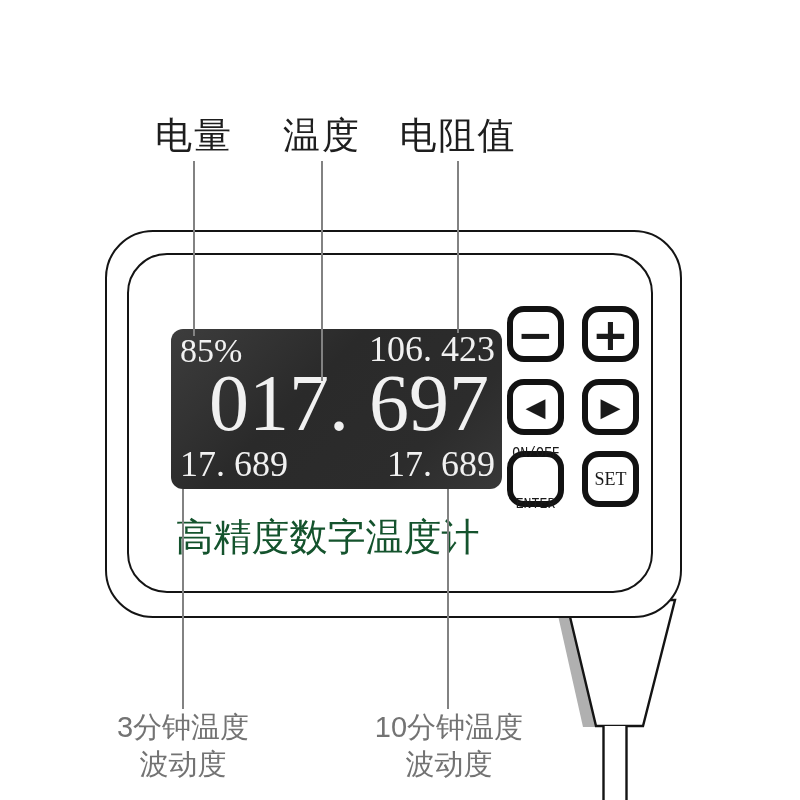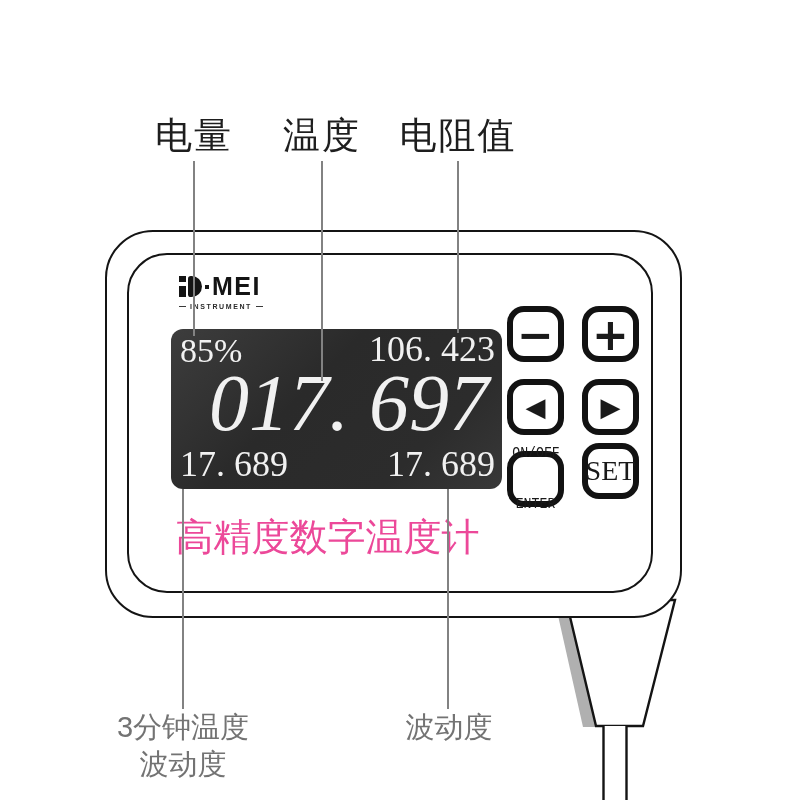--- a/index.html
+++ b/index.html
@@ -70,45 +70,45 @@
   
   .screen {
     position:absolute; left:64px; top:97px; width:331px; height:160px;
     background:linear-gradient(135deg,#3d3d3d 0%,#2a2a2a 40%,#2c2c2c 75%,#383838 100%);
     border-radius:12px;
     font-family:"Liberation Serif","DejaVu Serif",serif; color:#f1f1f1;
   }
   .screen span { position:absolute; white-space:pre; line-height:1; }
   .scr-battery    { left:9px;  top:5px;   font-size:34px; }
   .scr-resistance { right:7px; top:2px;   font-size:36px; }
-  .scr-temp       { right:13px; top:34px; font-size:80px;font-style:italic; }
+  .scr-temp       { right:13px; top:34px; font-size:80px; }
   .scr-fluct3     { left:9px;  top:117px; font-size:36px; }
   .scr-fluct10    { right:7px; top:117px; font-size:36px; }
 
   
   .btn {
     position:absolute; width:57px; height:56px; box-sizing:border-box;
     background:#ffffff; border:6px solid #121212; border-radius:17px;
     display:flex; align-items:center; justify-content:center;
     color:#1a1a1a; cursor:pointer;
   }
   .btn-minus { left:400px; top:74px;  font-size:44px; font-weight:700; font-family:"DejaVu Sans",sans-serif; }
   .btn-plus  { left:475px; top:74px;  font-size:44px; font-weight:700; font-family:"DejaVu Sans",sans-serif; }
   .btn-left  { left:400px; top:147px; font-size:26px; font-family:"DejaVu Sans",sans-serif; }
   .btn-right { left:475px; top:147px; font-size:26px; font-family:"DejaVu Sans",sans-serif; }
   .btn-power { left:400px; top:219px; flex-direction:column; font-family:Liberation Mono, monospace;gap:16px; }
-  .btn-set   { left:475px; top:211px; font-size:28px; font-family:"Liberation Serif","DejaVu Serif",serif;text-align:center; }
+  .btn-set   { left:475px; top:219px; font-size:18px; font-family:"Liberation Serif","DejaVu Serif",serif;text-align:center; }
   .pw-top, .pw-bottom {
     font-size:15px; line-height:17px; white-space:nowrap; transform:scaleX(.88);
   }
   .pw-rule { width:100%; height:2px; background:#121212; margin:1px 0; }
 
   .device-title {
     position:absolute; left:55px; top:280px; width:331px; text-align:center;
-    font-size:38px; color:#ec4899; white-space:nowrap;
+    font-size:38px; color:#14532d; white-space:nowrap;
     font-family:"Liberation Serif","DejaVu Serif",serif;
   }
 </style>
 </head>
 <body>
 
 <div class="canvas">
 
   <svg class="cable-svg" viewBox="0 0 800 800" aria-hidden="true">
     <polygon points="557,586 573,582 601,702 583,702" fill="#b0b0b0"></polygon>
@@ -125,42 +125,27 @@
   <div class="callout-line line-temperature"></div>
   <div class="callout-line line-resistance"></div>
   <div class="callout-line line-3min"></div>
   <div class="callout-line line-10min"></div>
 
   <div class="bottom-label lbl-3min">
     <div>3分钟温度</div>
     <div>波动度</div>
   </div>
   <div class="bottom-label lbl-10min">
+    <div>10分钟温度</div>
     <div>波动度</div>
   </div>
 
   <div class="device">
     <div class="panel"></div>
 
-    <div class="logo">
-      <div class="logo-row">
-        <div class="d-stem">
-          <div class="d-dot"></div>
-          <div class="d-bar"></div>
-        </div>
-        <div class="d-bowl"></div>
-        <div class="mid-dot"></div>
-        <div class="brand-letters">MEI</div>
-      </div>
-      <div class="tagline">
-        <div class="tag-rule"></div>
-        <div class="tag-text">INSTRUMENT</div>
-        <div class="tag-rule"></div>
-      </div>
-    </div>
 
     <div class="screen">
       <span class="scr-battery">85%</span>
       <span class="scr-resistance">106. 423</span>
       <span class="scr-temp">017. 697</span>
       <span class="scr-fluct3">17. 689</span>
       <span class="scr-fluct10">17. 689</span>
     </div>
 
     <div class="btn btn-minus">−</div>

